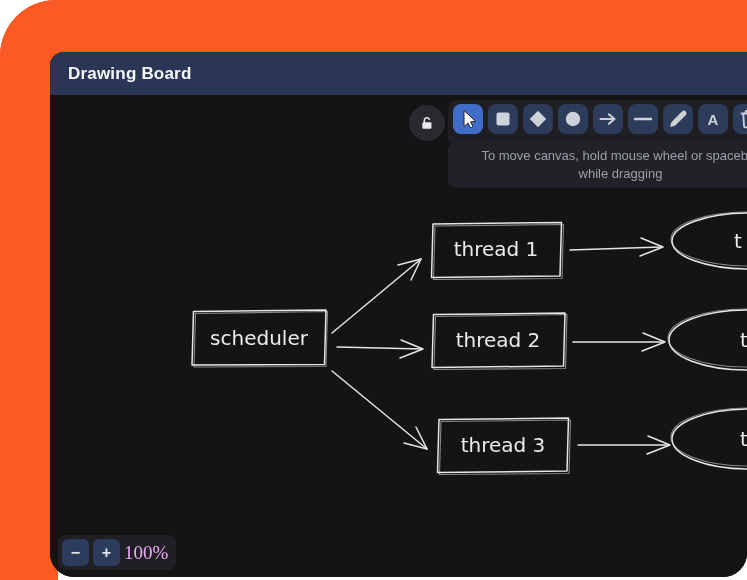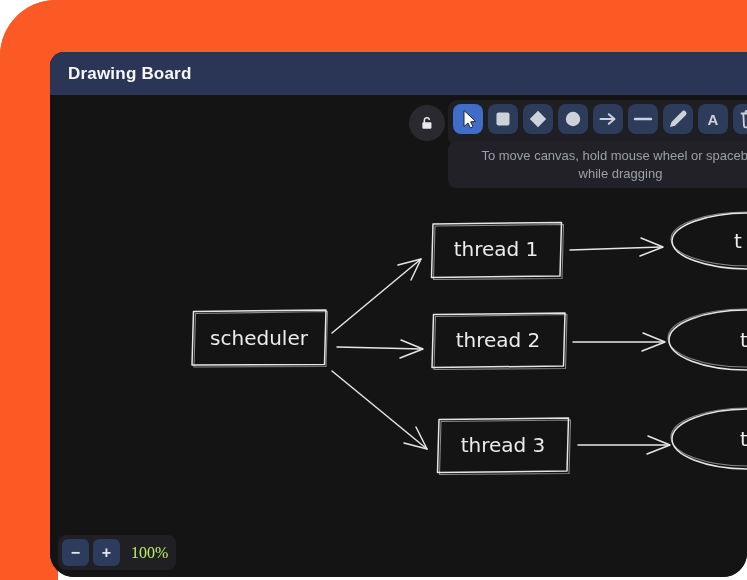--- a/index.html
+++ b/index.html
@@ -59,22 +59,22 @@
   .zoombar {
     position:absolute; left:8px; bottom:7px; height:35px; width:118px;
     background:#202024; border-radius:8px; display:flex; align-items:center;
     gap:4px; padding:0 6px 0 4px; box-sizing:border-box;
   }
   .zbtn {
     width:27px; height:27px; border-radius:6px; background:#2d3b5c; color:#e2e6ec;
     display:flex; align-items:center; justify-content:center; font-size:16px;
     font-weight:bold; line-height:1;
   }
-  .zlevel { margin-left:7px; color:#bef264; font-family:"Liberation Serif", serif;
-    font-size:16px; }
+  .zlevel { margin-left:0; color:#f0abfc; font-family:"Liberation Serif", serif;
+    font-size:19px; }
 </style>
 </head>
 <body>
 
 <div class="stage">
   <div class="orange-left"></div>
   <div class="orange-top"></div>
 
   <div class="window">
     <div class="titlebar">

